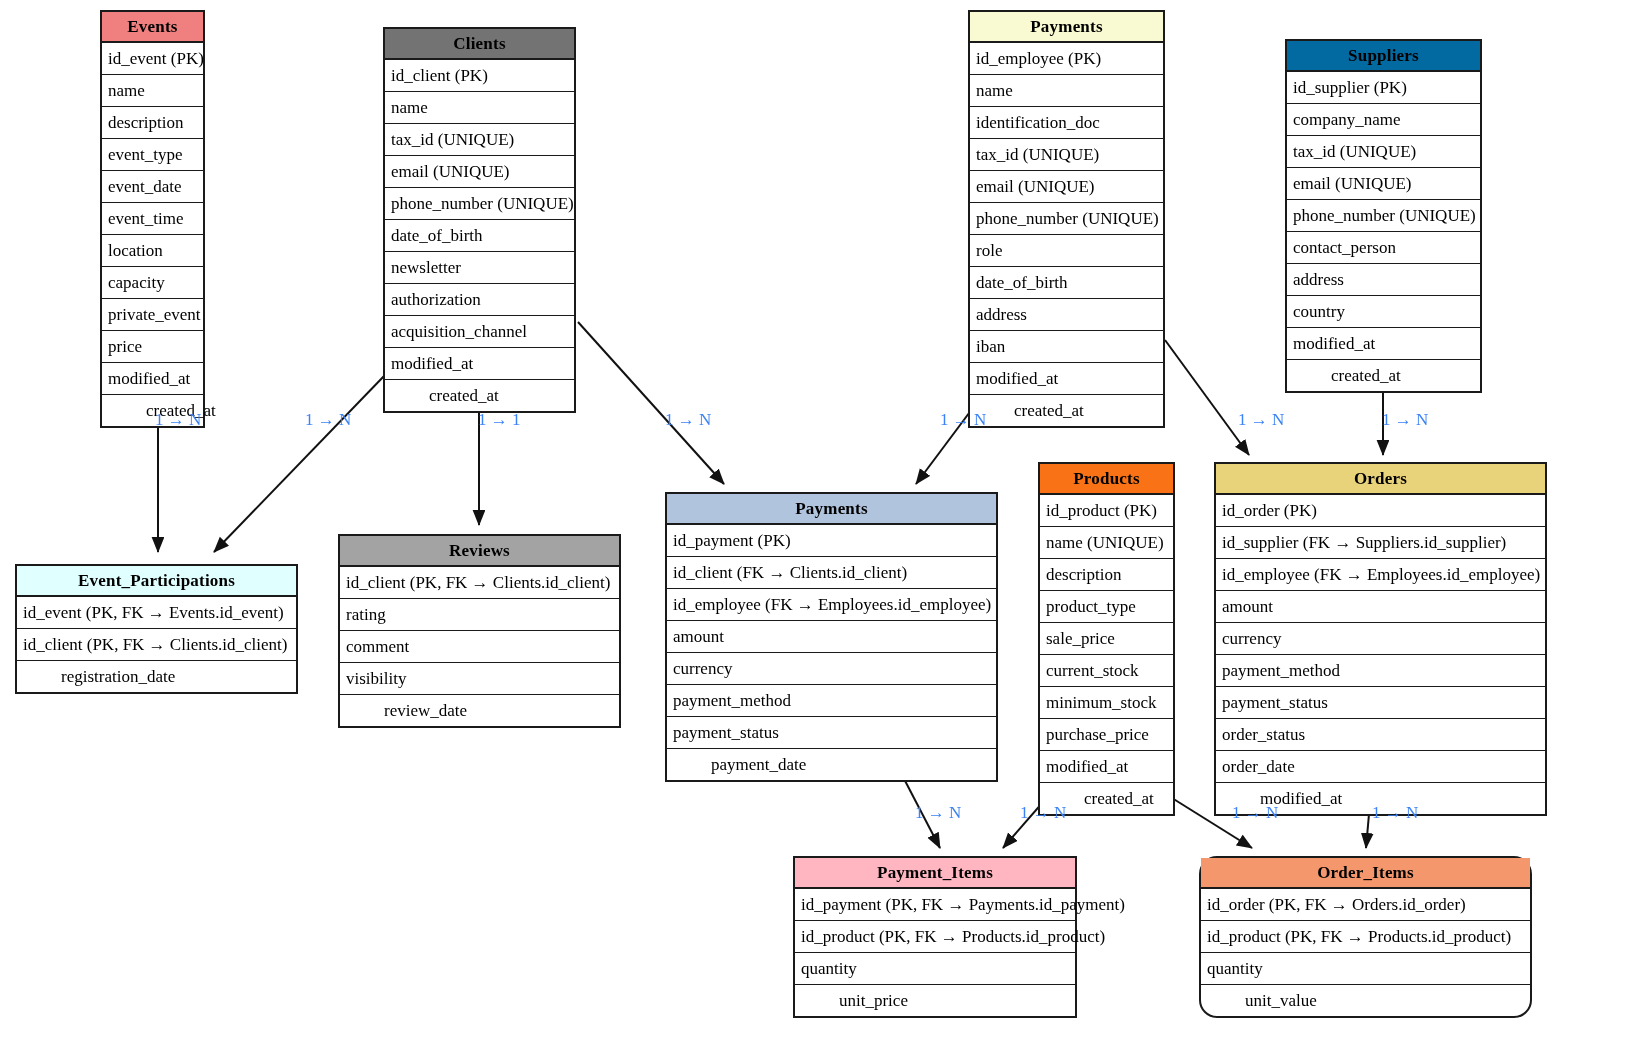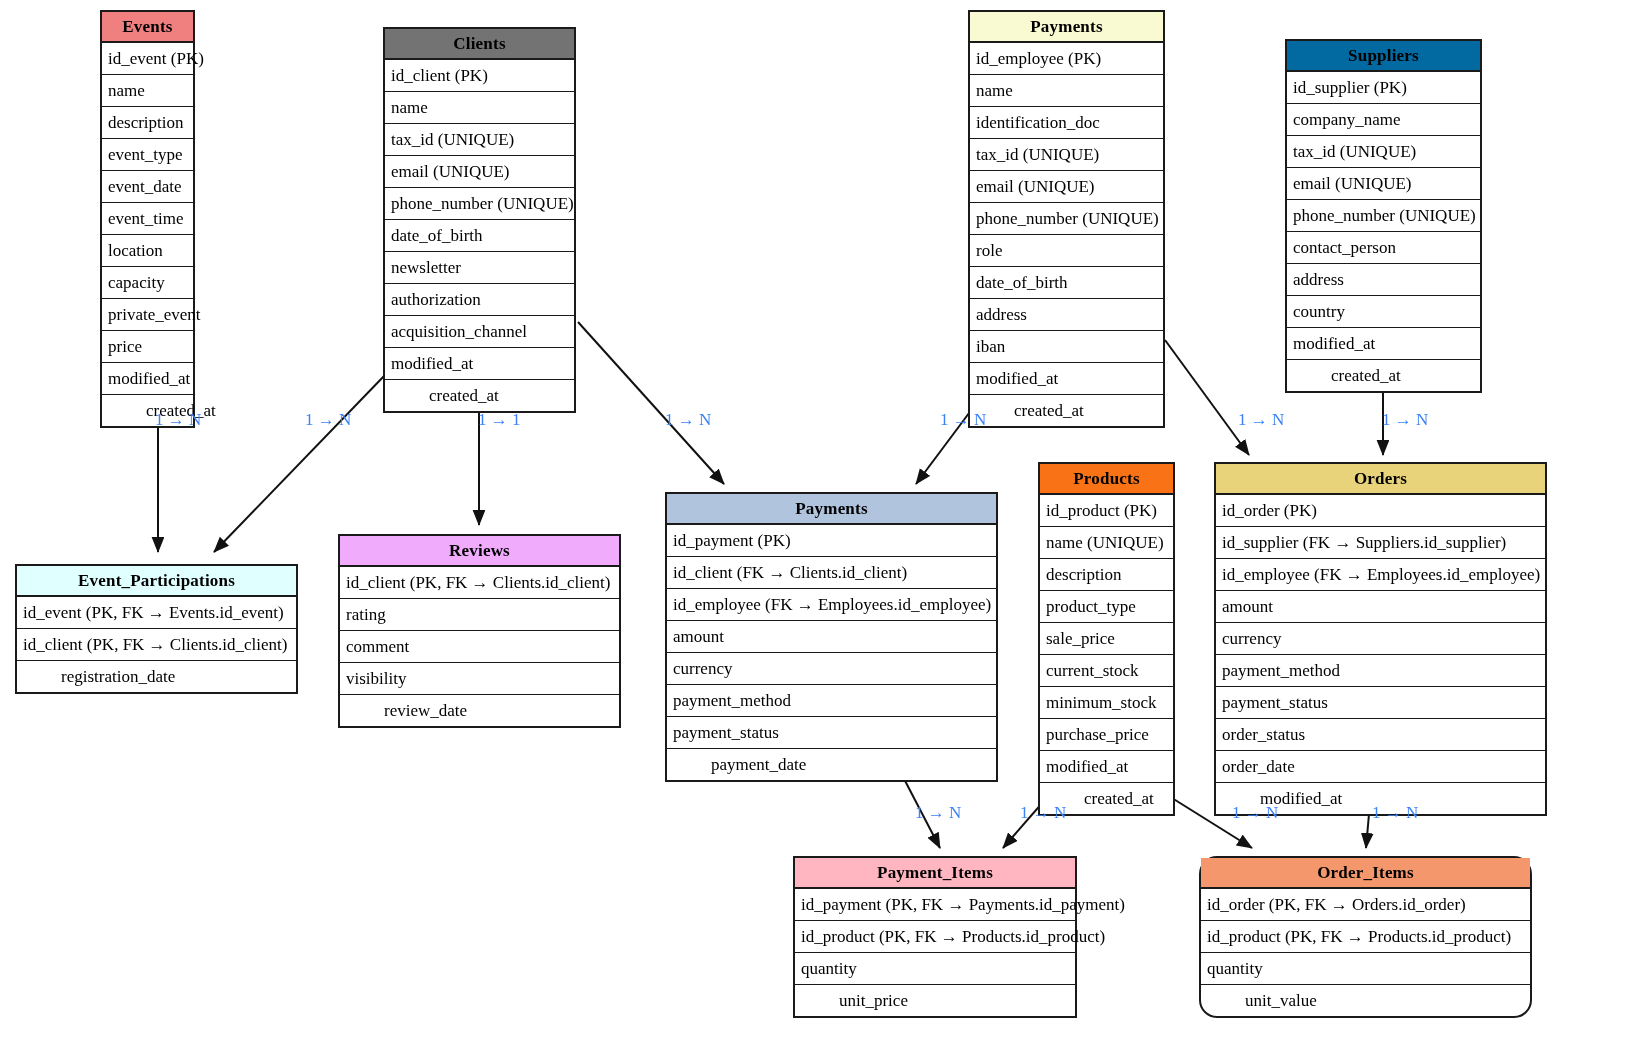--- a/index.html
+++ b/index.html
@@ -95,21 +95,21 @@
 
     <line x1="889" y1="750" x2="940" y2="848" stroke="#111111" stroke-width="2" marker-end="url(#arrow)"></line>
 
     <line x1="1064" y1="778" x2="1003" y2="848" stroke="#111111" stroke-width="2" marker-end="url(#arrow)"></line>
 
     <line x1="1140" y1="778" x2="1252" y2="848" stroke="#111111" stroke-width="2" marker-end="url(#arrow)"></line>
 
     <line x1="1372" y1="780" x2="1366" y2="848" stroke="#111111" stroke-width="2" marker-end="url(#arrow)"></line>
   </svg>
 
-  <div class="entity" style="left:100px; top:10px; width:95px;">
+  <div class="entity" style="left:100px; top:10px; width:105px;">
     <div class="etitle" style="background:#F08080">Events</div>
     <div class="attr">id_event (PK)</div>
     <div class="attr">name</div>
     <div class="attr">description</div>
     <div class="attr">event_type</div>
     <div class="attr">event_date</div>
     <div class="attr">event_time</div>
     <div class="attr">location</div>
     <div class="attr">capacity</div>
     <div class="attr">private_event</div>
@@ -164,21 +164,21 @@
   </div>
 
   <div class="entity" style="left:15px; top:564px; width:283px;">
     <div class="etitle" style="background:#E0FFFF">Event_Participations</div>
     <div class="attr">id_event (PK, FK → Events.id_event)</div>
     <div class="attr">id_client (PK, FK → Clients.id_client)</div>
     <div class="attr">registration_date</div>
   </div>
 
   <div class="entity" style="left:338px; top:534px; width:283px;">
-    <div class="etitle" style="background:#f0abfc">Reviews</div>
+    <div class="etitle" style="background:#a3a3a3">Reviews</div>
     <div class="attr">id_client (PK, FK → Clients.id_client)</div>
     <div class="attr">rating</div>
     <div class="attr">comment</div>
     <div class="attr">visibility</div>
     <div class="attr">review_date</div>
   </div>
 
   <div class="entity" style="left:665px; top:492px; width:333px;">
     <div class="etitle" style="background:#B0C4DE">Payments</div>
     <div class="attr">id_payment (PK)</div>

